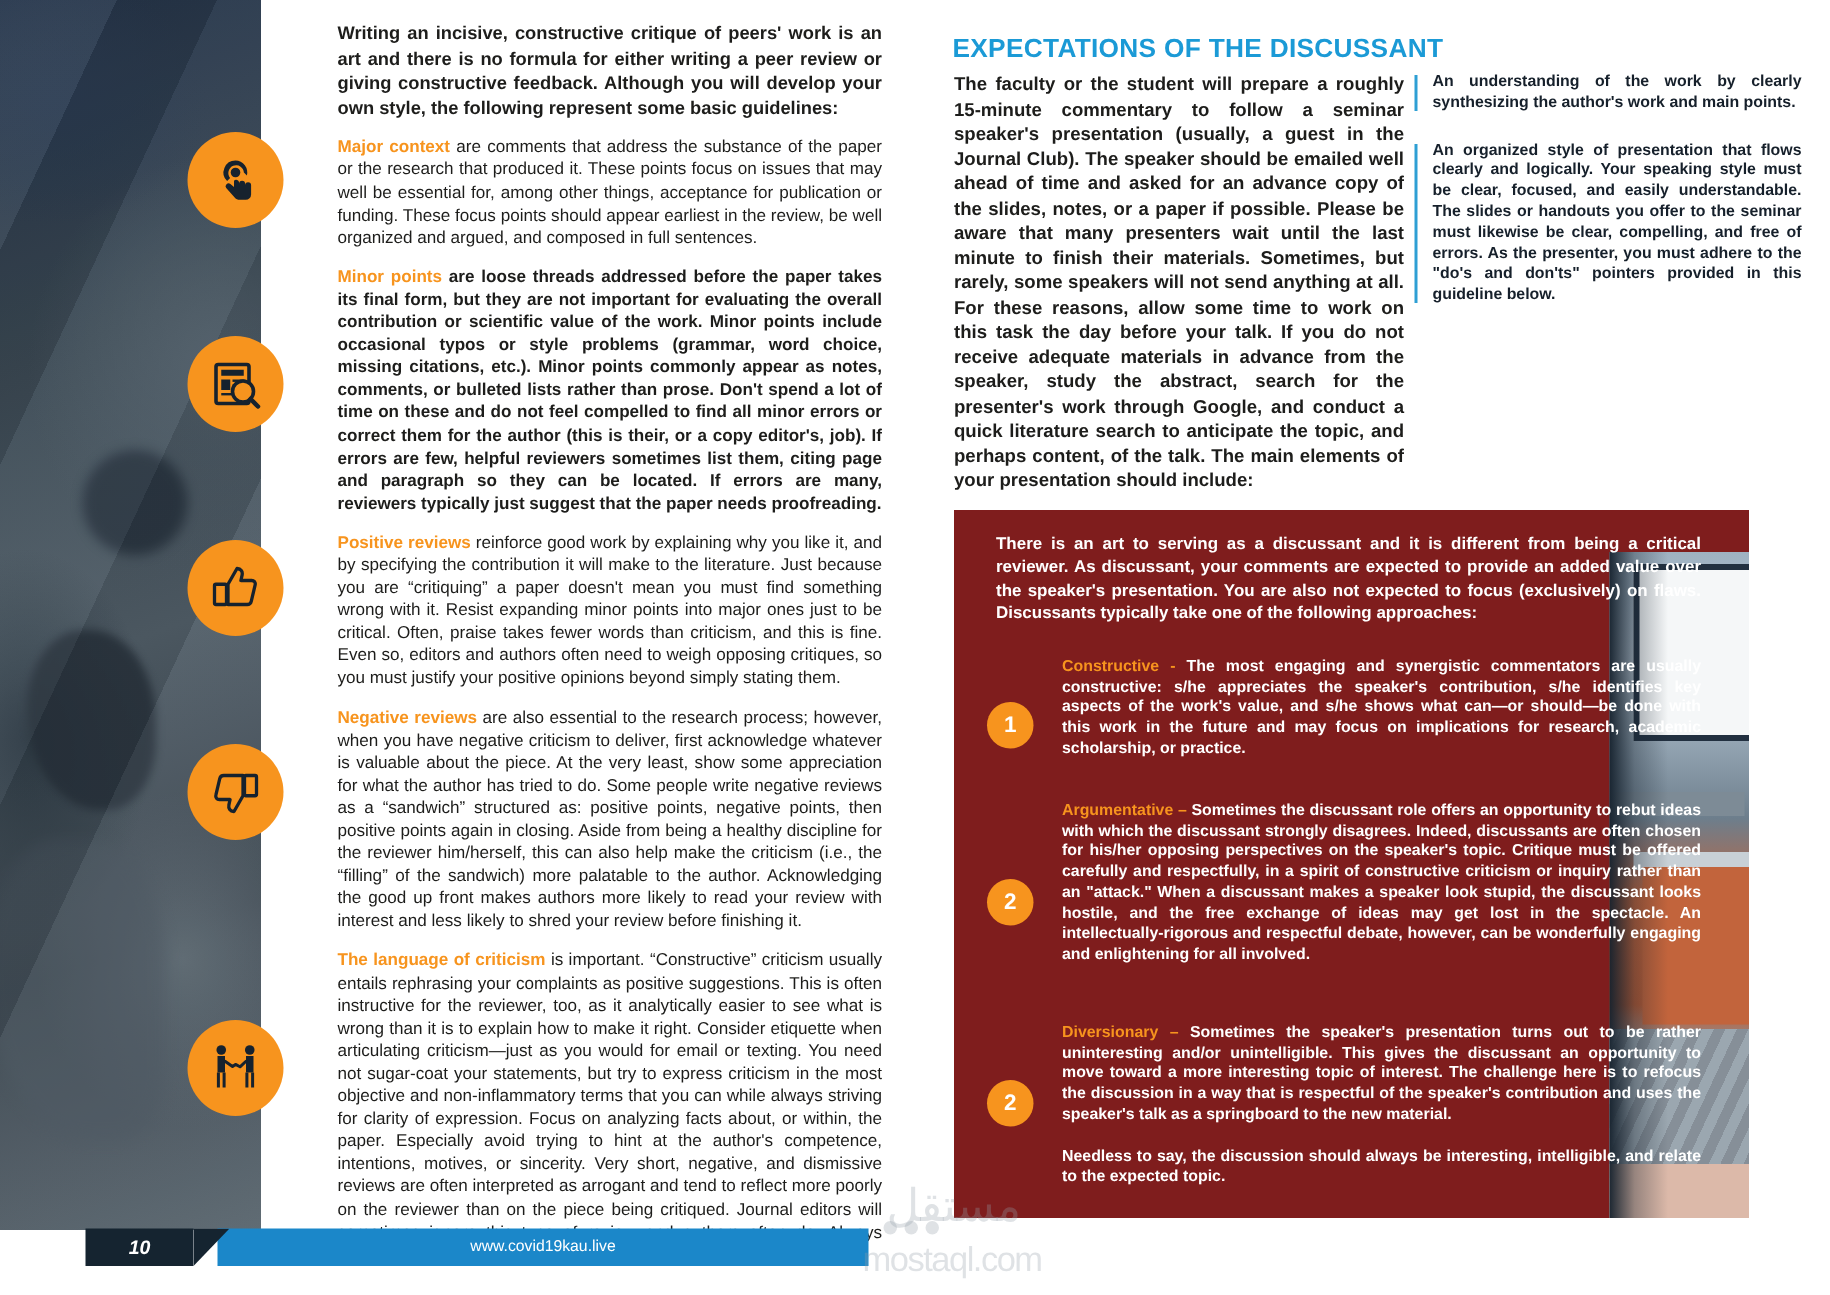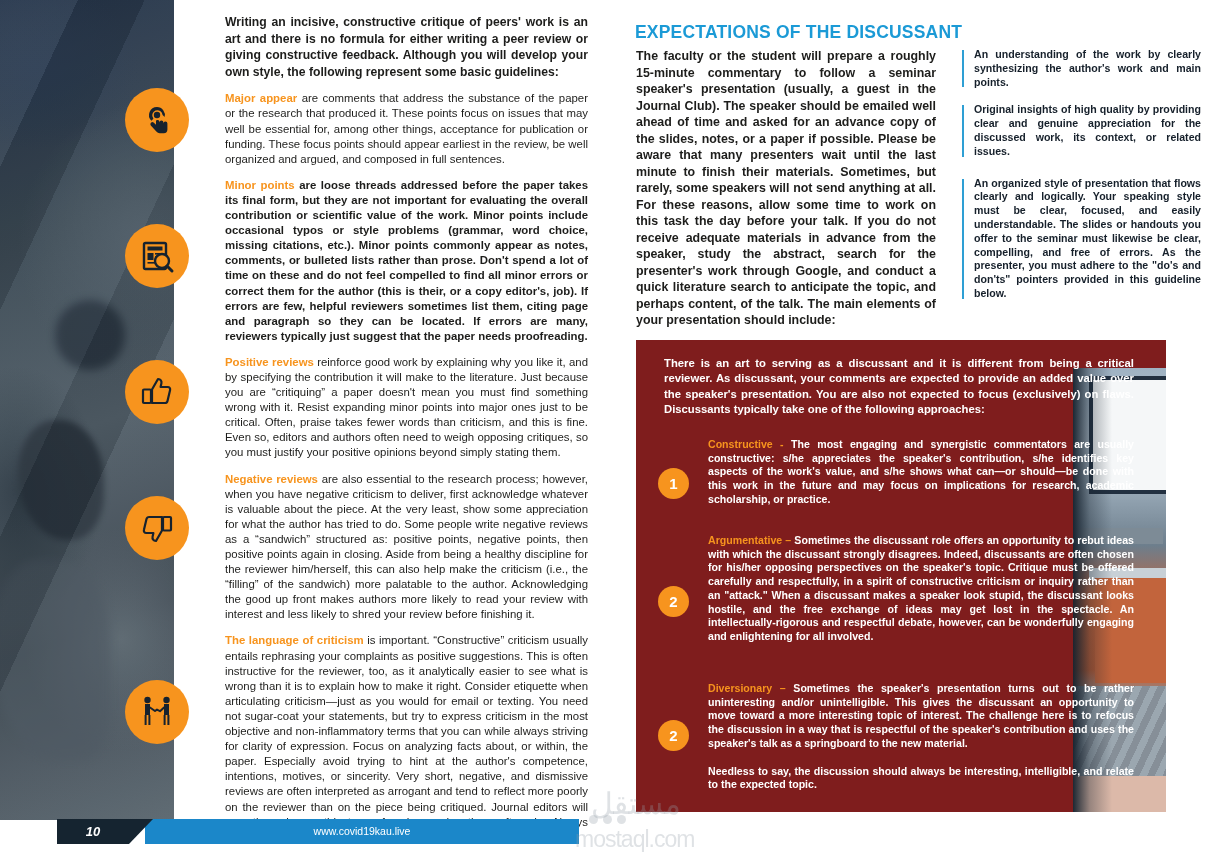--- a/index.html
+++ b/index.html
@@ -58,21 +58,21 @@
     position:absolute;left:25px;top:22px;width:560px;
     color:#1b9ad6;font-size:17.5px;font-weight:bold;letter-spacing:.2px;
   }
   .r-col1{
     position:absolute;left:26px;top:48px;width:300px;
     font-size:12.4px;line-height:16.5px;color:#1d1d1b;text-align:justify;font-weight:bold;
   }
   .r-bullets{position:absolute;left:333px;top:48px;width:258px;}
   .r-bullet{
     position:relative;padding-left:12px;margin-bottom:14px;
-    font-size:10.6px;line-height:13.8px;color:#16202b;font-weight:bold;text-align:justify;margin-left:19px;
+    font-size:10.6px;line-height:13.8px;color:#16202b;font-weight:bold;text-align:justify;
   }
   .r-bullet::before{
     content:"";position:absolute;left:0;top:2px;bottom:2px;width:2px;background:#2e9fd4;
   }
 
   
   .darkbox{
     position:absolute;left:26px;top:340px;width:530px;height:472px;
     background:#7f1d1d;overflow:hidden;
   }
@@ -192,21 +192,21 @@
           <rect x="28.4" y="21" width="2" height="10" fill="#16222e"></rect>
           <path d="M11 13.5 16 17l2-1.4 3 1.6 4-3.7" fill="none" stroke="#16222e" stroke-width="2" stroke-linecap="round" stroke-linejoin="round"></path>
         </svg>
       </div>
     </div>
 
     <div class="col-left">
       <p class="lead">Writing an incisive, constructive critique of peers' work is an art and there is no formula for either writing a peer review or giving constructive feedback. Although you will develop your own style, the following represent some basic guidelines:</p>
 
       <p>
-        <span class="kw">Major appear</span><span> are comments that address the substance of the paper or the research that produced it. These points focus on issues that may well be essential for, among other things, acceptance for publication or funding. These focus points should appear earliest in the review, be well organized and argued, and composed in full sentences.</span>
+        <span class="kw">Major context</span><span> are comments that address the substance of the paper or the research that produced it. These points focus on issues that may well be essential for, among other things, acceptance for publication or funding. These focus points should appear earliest in the review, be well organized and argued, and composed in full sentences.</span>
       </p>
 
       <p class="bold-para">
         <span class="kw">Minor points</span><span> are loose threads addressed before the paper takes its final form, but they are not important for evaluating the overall contribution or scientific value of the work. Minor points include occasional typos or style problems (grammar, word choice, missing citations, etc.). Minor points commonly appear as notes, comments, or bulleted lists rather than prose. Don't spend a lot of time on these and do not feel compelled to find all minor errors or correct them for the author (this is their, or a copy editor's, job). If errors are few, helpful reviewers sometimes list them, citing page and paragraph so they can be located. If errors are many, reviewers typically just suggest that the paper needs proofreading.</span>
       </p>
 
       <p>
         <span class="kw">Positive reviews</span><span>  reinforce good work by explaining why you like it, and by specifying the contribution it will make to the literature. Just because you are “critiquing” a paper doesn't mean you must find something wrong with it. Resist expanding minor points into major ones just to be critical. Often, praise takes fewer words than criticism, and this is fine. Even so, editors and authors often need to weigh opposing critiques, so you must justify your positive opinions beyond simply stating them.</span>
       </p>
 
@@ -228,21 +228,20 @@
   </div>
 
   <div class="page-right">
 
     <div class="r-head">EXPECTATIONS OF THE DISCUSSANT</div>
 
     <div class="r-col1">The faculty or the student will prepare a roughly 15-minute commentary to follow a seminar speaker's presentation (usually, a guest in the Journal Club). The speaker should be emailed well ahead of time and asked for an advance copy of the slides, notes, or a paper if possible. Please be aware that many presenters wait until the last minute to finish their materials. Sometimes, but rarely, some speakers will not send anything at all. For these reasons, allow some time to work on this task the day before your talk. If you do not receive adequate materials in advance from the speaker, study the abstract, search for the presenter's work through Google, and conduct a quick literature search to anticipate the topic, and perhaps content, of the talk. The main elements of your presentation should include:</div>
 
     <div class="r-bullets">
       <div class="r-bullet">An understanding of the work by clearly synthesizing the author's work and main points.</div>
-      <div class="r-bullet">Original insights of high quality by providing clear and genuine appreciation for the discussed work, its context, or related issues.</div>
       <div class="r-bullet" style="margin-top:18px">An organized style of presentation that flows clearly and logically. Your speaking style must be clear, focused, and easily understandable. The slides or handouts you offer to the seminar must likewise be clear, compelling, and free of errors. As the presenter, you must adhere to the "do's and don'ts" pointers provided in this guideline below.</div>
     </div>
 
     <div class="darkbox">
       <div class="photo">
         <div class="board"></div>
           <div class="desk"></div>
         <div class="cabtop"></div>
           <div class="cab"></div>
         <div class="floor"></div>

